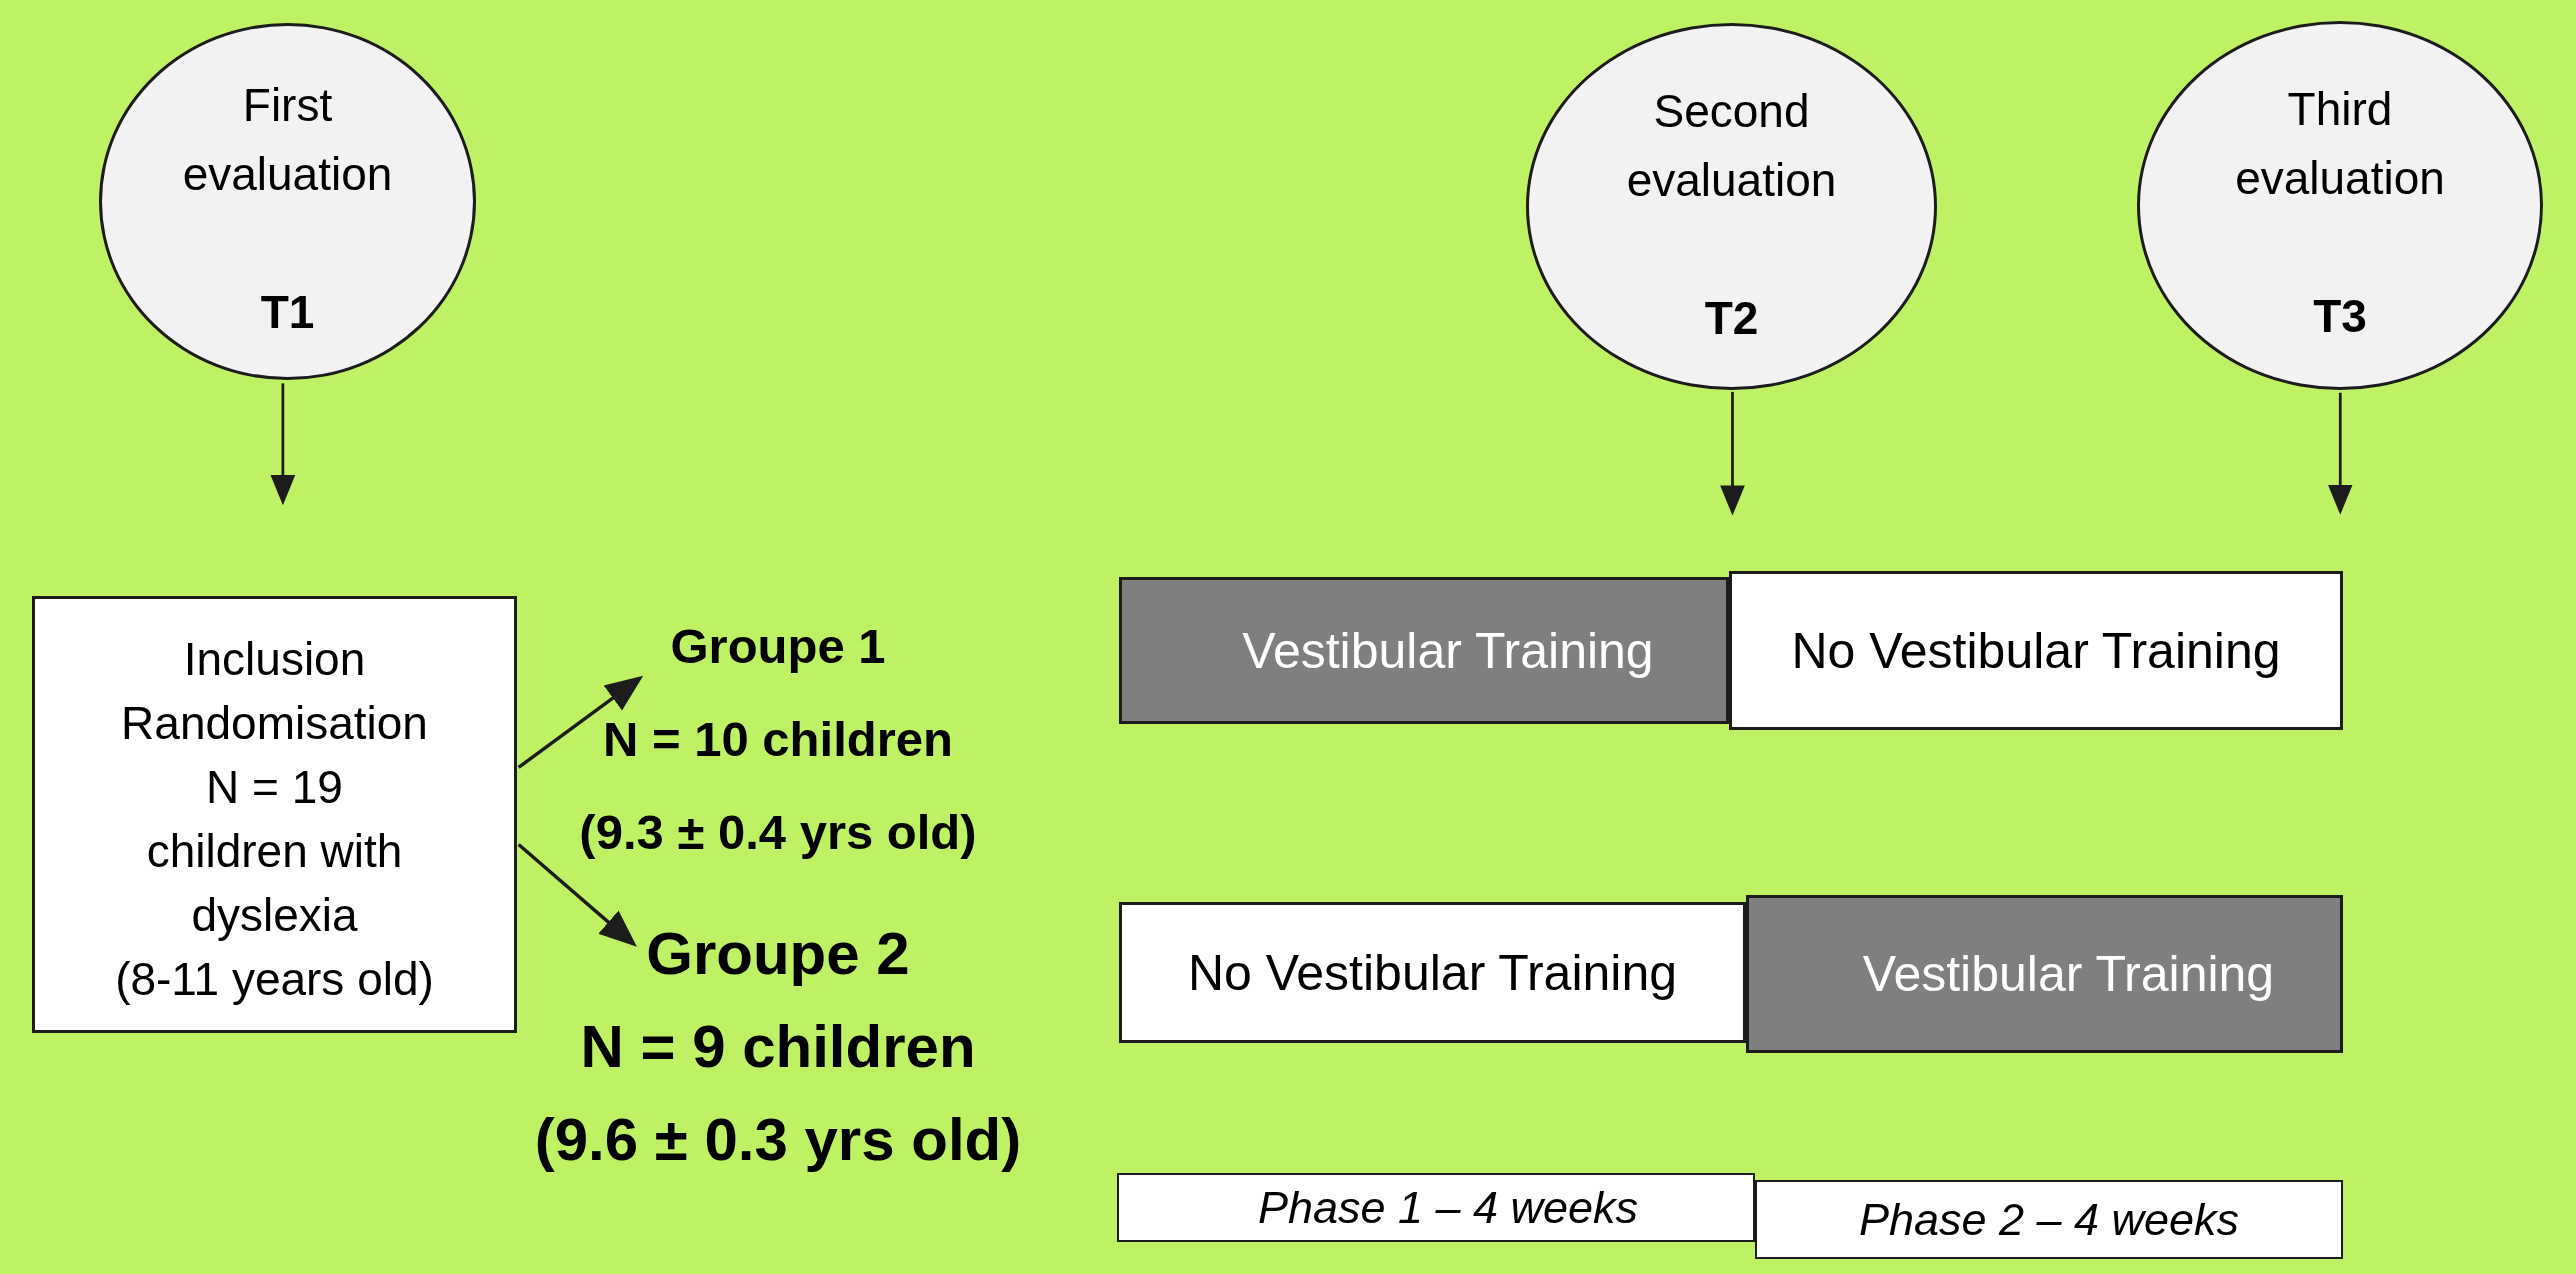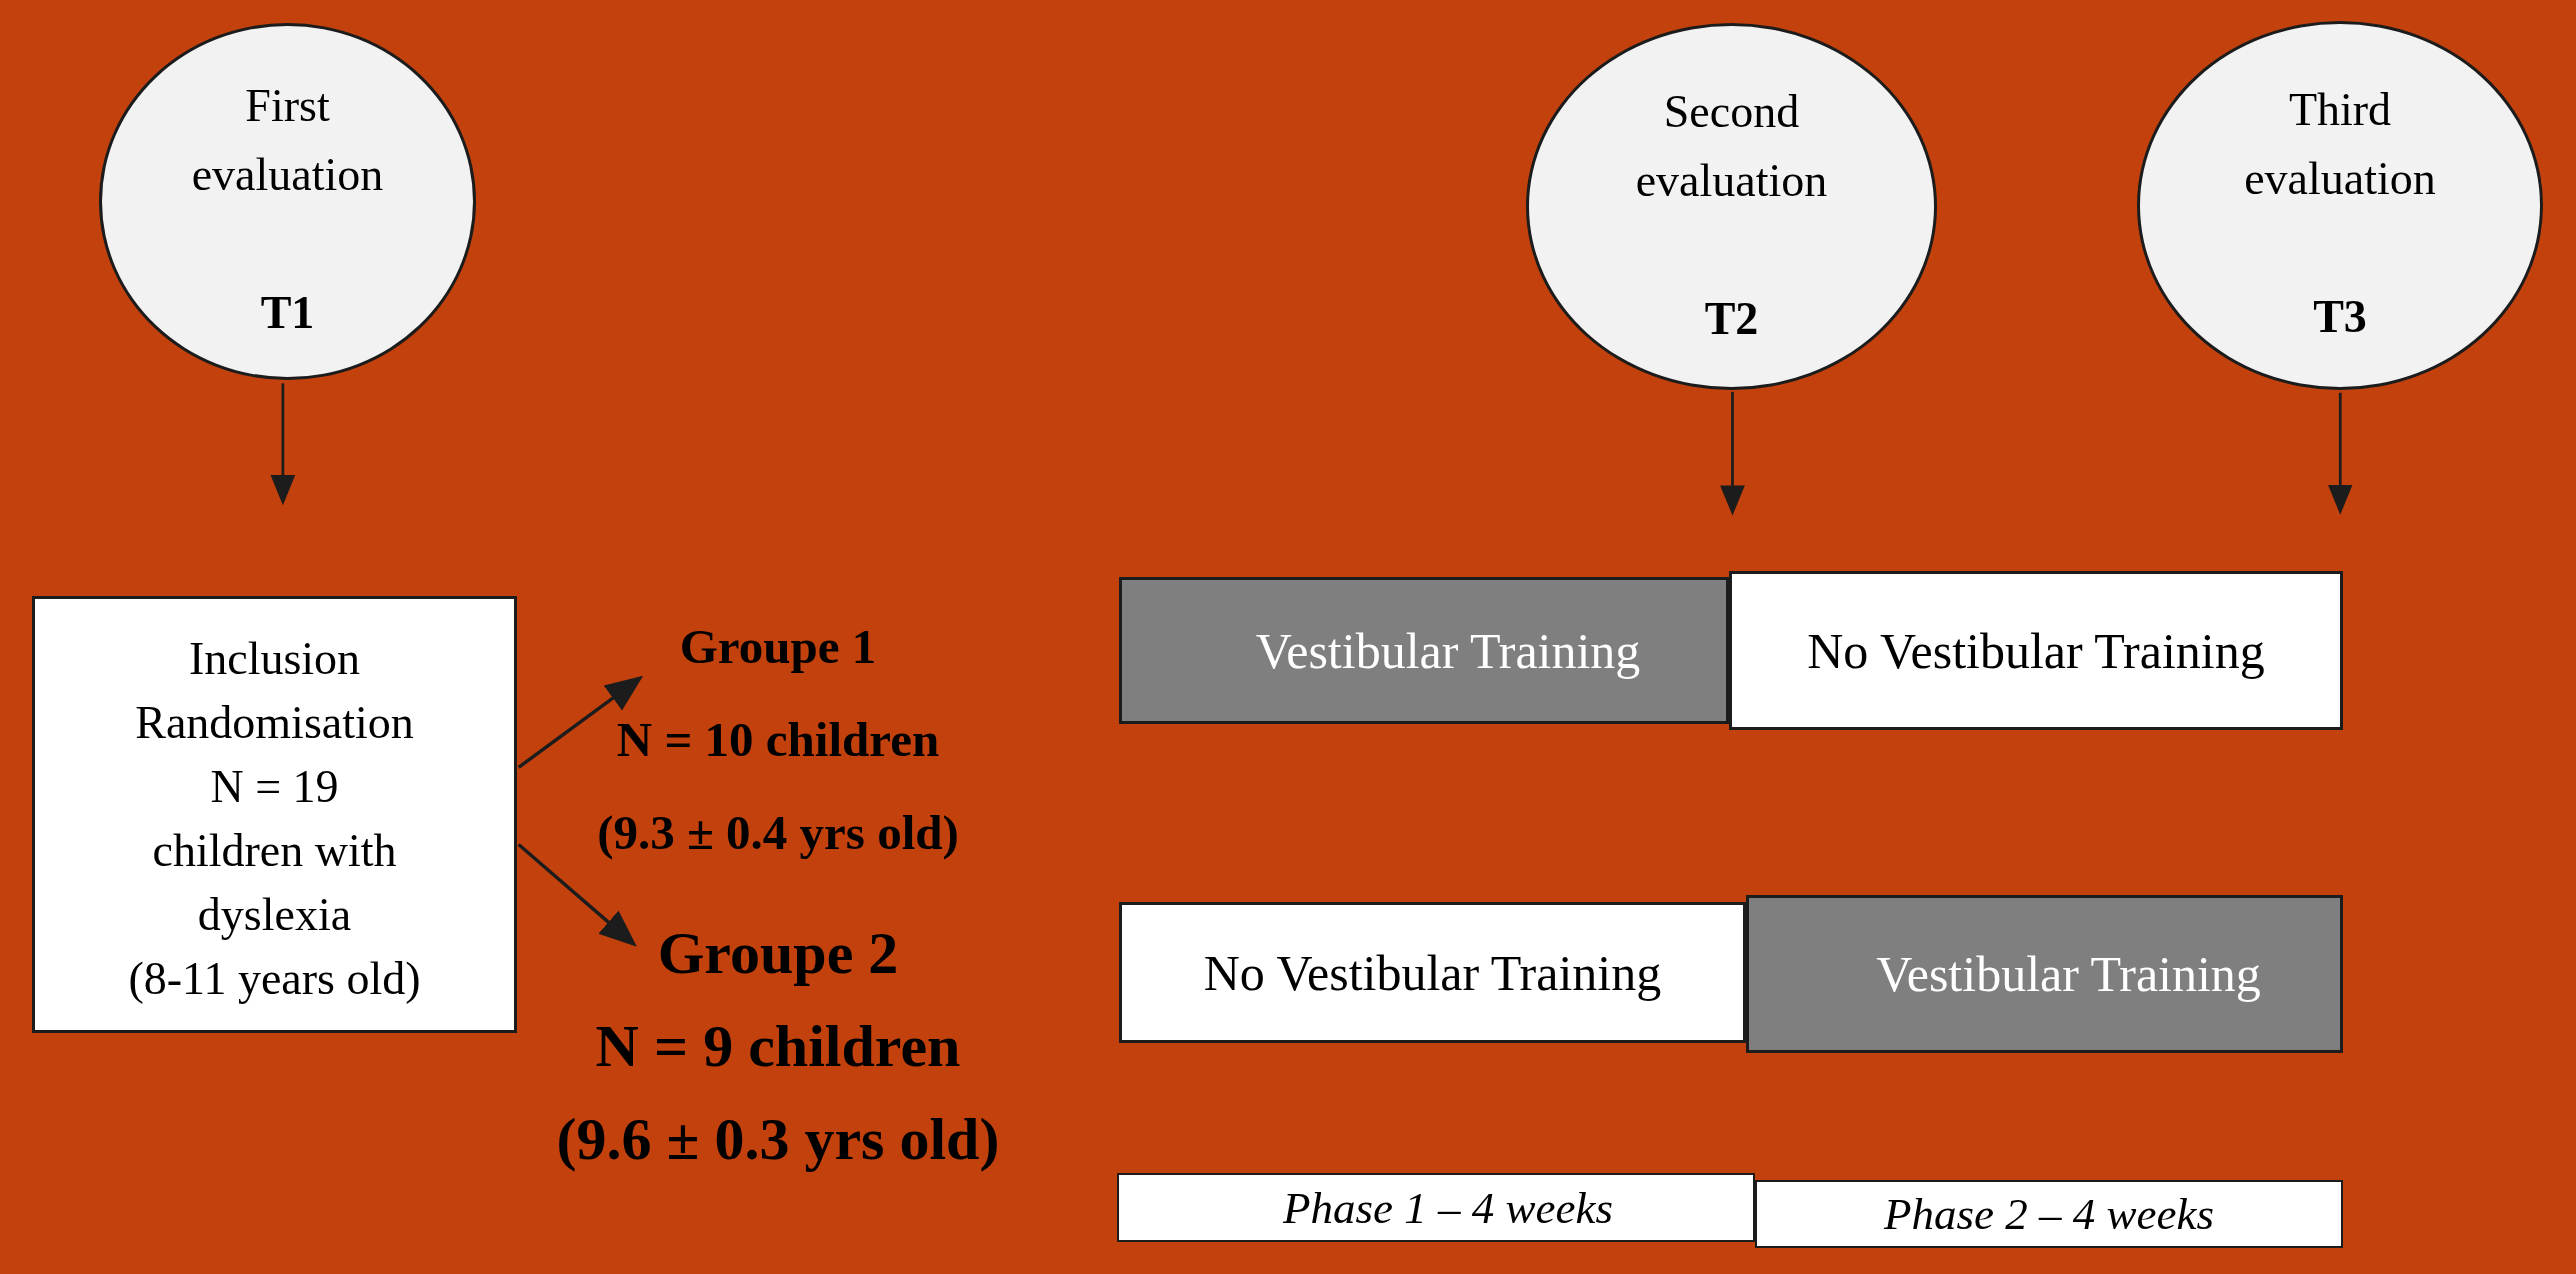--- a/index.html
+++ b/index.html
@@ -3,22 +3,22 @@
 <meta charset="utf-8">
 <style>
   :root{
     --bar-fill-gray:#7f7f7f;
     --shape-fill-light:#f2f2f2;
     --ink:#1c1c1c;
     --bar-text-light:#ffffff;
   }
   html,body{margin:0;padding:0;background:#ffffff;}
   #canvas{
-    position:relative;width:2576px;height:1275px;background:#c2410c;overflow:hidden;
-    font-family:Liberation Serif, serif;color:#000;
+    position:relative;width:2576px;height:1275px;background:#bef264;overflow:hidden;
+    font-family:Liberation Sans, sans-serif;color:#000;
   }
   .abs{position:absolute;}
   
   .eval-circle{
     border:3.4px solid var(--ink);border-radius:50%;
     background:var(--shape-fill-light);
     box-sizing:border-box;text-align:center;
   }
   .eval-circle .ctext{position:absolute;left:0;right:0;top:0;}
   .cl{font-size:46px;line-height:69px;white-space:nowrap;}
@@ -56,21 +56,21 @@
   #g1p2-bar{left:1729px;top:571px;width:614px;height:159px;}
   #g2p1-bar{left:1119px;top:902px;width:627px;height:141px;}
   #g2p2-bar{left:1746px;top:895px;width:597px;height:158px;}
   
   .phase-box{
     box-sizing:border-box;border:2.6px solid var(--ink);background:#fff;
     display:flex;align-items:center;justify-content:center;
     font-size:45px;font-style:italic;white-space:nowrap;
   }
   #phase1-box{left:1117px;top:1173px;width:638px;height:69px;padding-left:24px;}
-  #phase2-box{left:1755px;top:1180px;width:588px;height:68px;}
+  #phase2-box{left:1755px;top:1180px;width:588px;height:79px;}
   
   #arrows-layer{left:0;top:0;width:2576px;height:1275px;pointer-events:none;}
 </style>
 </head>
 <body>
 
 <div id="canvas">
 
   <div id="circle-t1" class="abs eval-circle">
     <div class="ctext">

